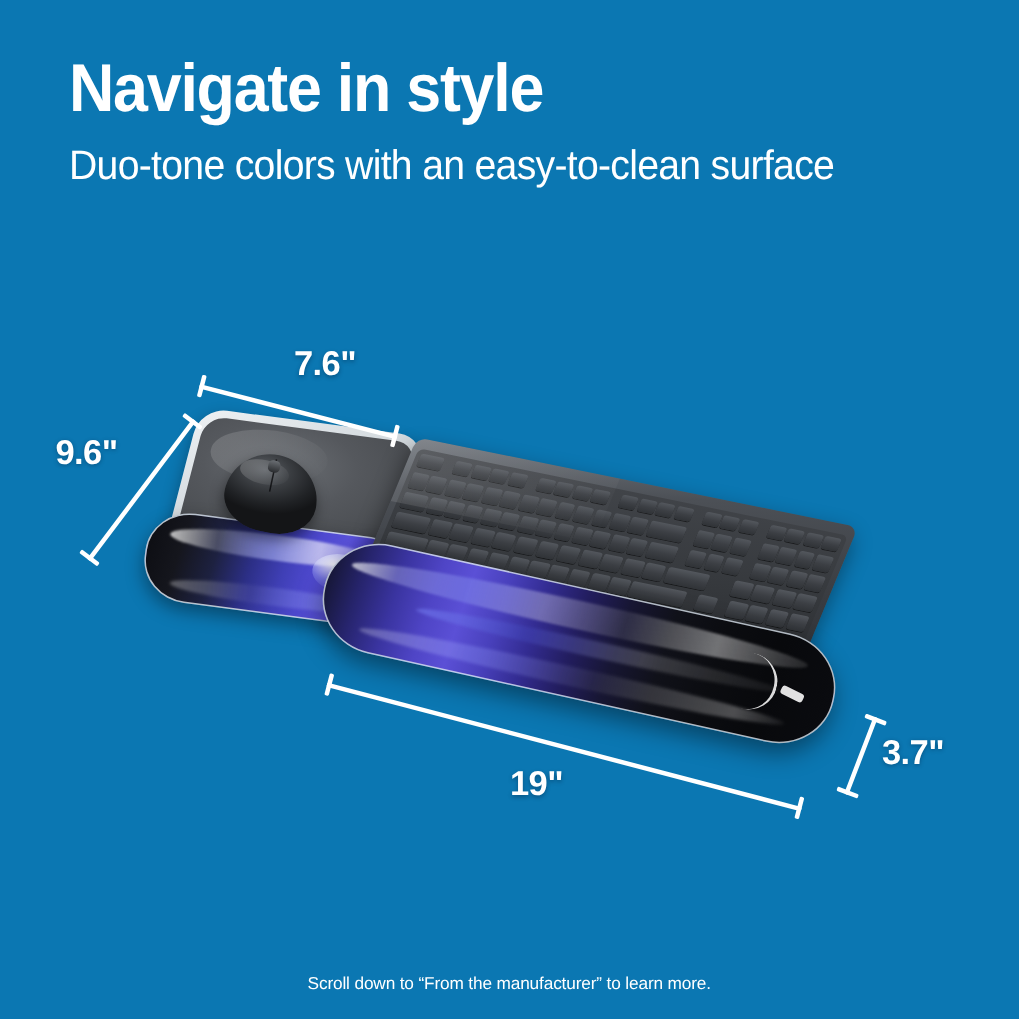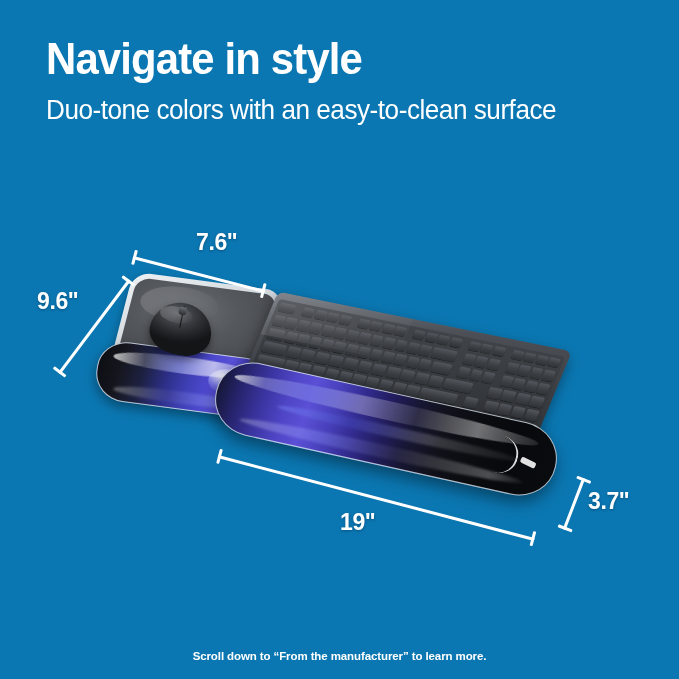--- a/index.html
+++ b/index.html
@@ -46,21 +46,20 @@
   }
   #footnote {
     position: absolute;
     left: 0;
     top: 650px;
     width: 679px;
     text-align: center;
     font-size: 11.5px;
     color: #ffffff;
     letter-spacing: -0.1px;
-    font-weight: bold;
   }
 
   
   .prod { position: absolute; }
 
   
   #mousepad-group {
     left: 96px;
     top: 272px;
     width: 220px;

